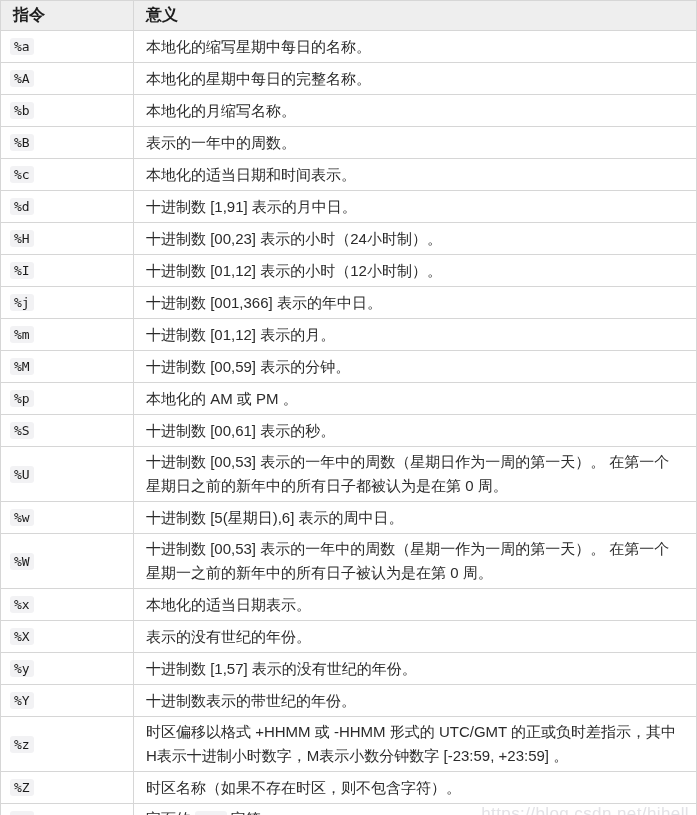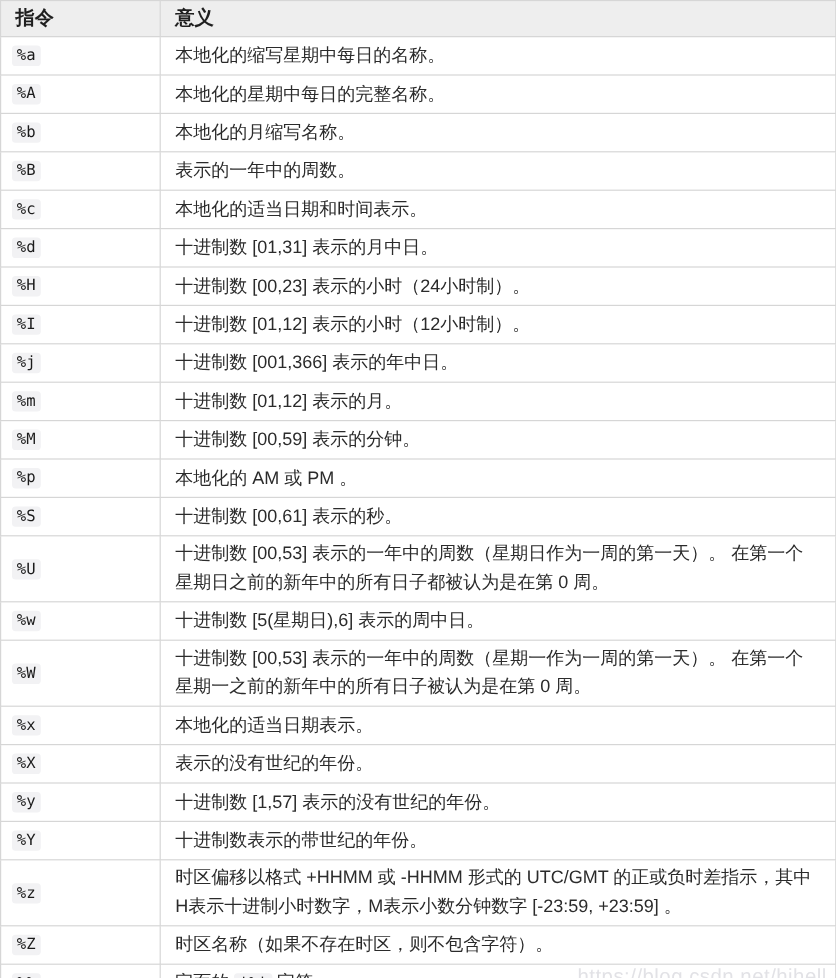--- a/index.html
+++ b/index.html
@@ -99,21 +99,21 @@
       <tr>
         <td class="col-code"><code class="chip">%B</code></td>
         <td class="col-meaning">表示的一年中的周数。</td>
       </tr>
       <tr>
         <td class="col-code"><code class="chip">%c</code></td>
         <td class="col-meaning">本地化的适当日期和时间表示。</td>
       </tr>
       <tr>
         <td class="col-code"><code class="chip">%d</code></td>
-        <td class="col-meaning">十进制数 [01,31] 表示的月中日。</td>
+        <td class="col-meaning">十进制数 [1,91] 表示的月中日。</td>
       </tr>
       <tr>
         <td class="col-code"><code class="chip">%H</code></td>
         <td class="col-meaning">十进制数 [00,23] 表示的小时（24小时制）。</td>
       </tr>
       <tr>
         <td class="col-code"><code class="chip">%I</code></td>
         <td class="col-meaning">十进制数 [01,12] 表示的小时（12小时制）。</td>
       </tr>
       <tr>

